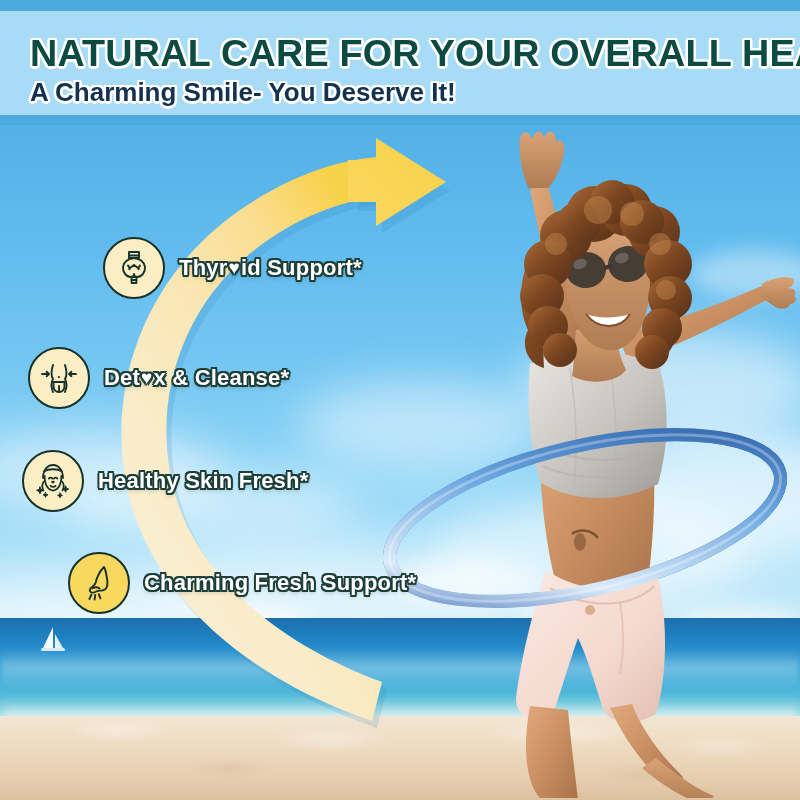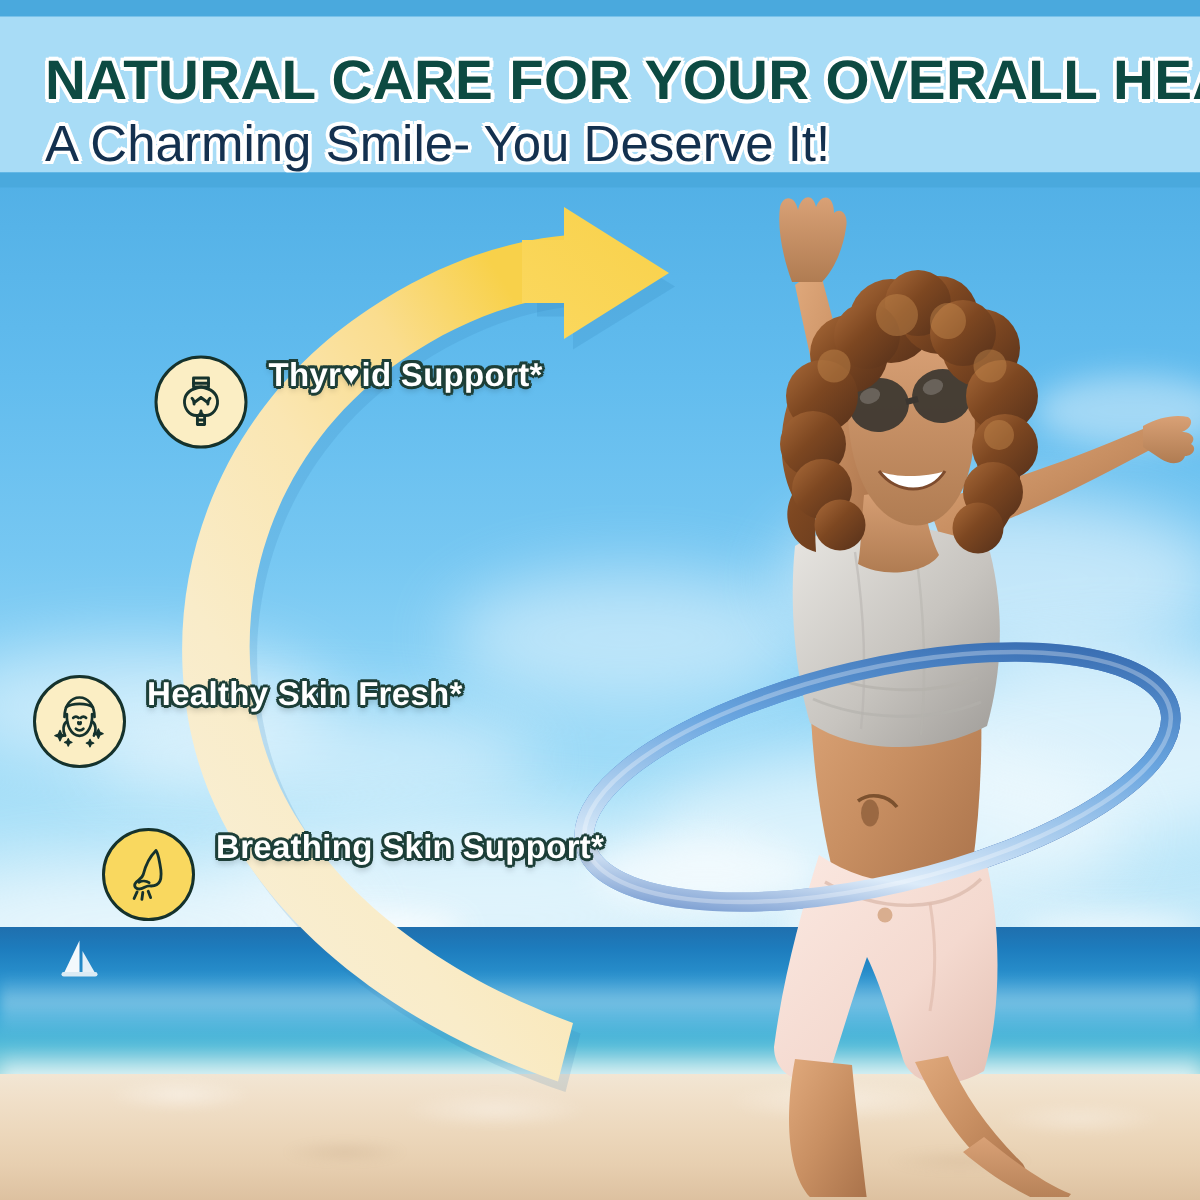--- a/index.html
+++ b/index.html
@@ -85,33 +85,33 @@
     font-family:"Liberation Sans", sans-serif;
     transform:scaleX(1.02);transform-origin:left center;
     -webkit-text-stroke:0px;
     text-shadow:
       -2px -2px 0 #fff, 2px -2px 0 #fff, -2px 2px 0 #fff, 2px 2px 0 #fff,
       -2.5px 0 0 #fff, 2.5px 0 0 #fff, 0 -2.5px 0 #fff, 0 2.5px 0 #fff;
     white-space:nowrap;
   }
   .headline2{
     position:absolute;left:30px;top:66px;width:760px;
-    font-size:34px;font-weight:normal;
+    font-size:26px;font-weight:bold;
     color:#14314f;
     text-shadow:
       -2px -2px 0 #fff, 2px -2px 0 #fff, -2px 2px 0 #fff, 2px 2px 0 #fff,
       -2.5px 0 0 #fff, 2.5px 0 0 #fff, 0 -2.5px 0 #fff, 0 2.5px 0 #fff;
     white-space:nowrap;
   }
 
   
   .arc-wrap{position:absolute;left:0;top:120px;width:800px;height:620px;}
 
   
-  .feature{position:absolute;display:flex;}
+  .feature{position:absolute;display:flex;align-items:center;}
   .badge{
     width:62px;height:62px;border-radius:50%;
     border:2.5px solid #15322c;
     display:flex;align-items:center;justify-content:center;
     box-sizing:border-box;flex:0 0 auto;
   }
   .badge.pale{background:#fbeec4;}
   .badge.gold{background:#f9d85f;}
   .flabel{
     margin-left:14px;
@@ -357,20 +357,38 @@
           <path d="M17.6 29 h4.8 v6 h-4.8 z"></path>
           <path d="M17.6 32 h4.8"></path>
         </g>
       </svg>
     </div>
     <div class="flabel">
       <span>Thyr</span><span class="hrt">♥</span><span>id Support*</span>
     </div>
   </div>
 
+  <div class="feature" style="left:28px;top:347px;">
+    <div class="badge pale">
+      <svg width="42" height="42" viewBox="0 0 42 42">
+        <g fill="none" stroke="#15322c" stroke-width="1.9" stroke-linecap="round" stroke-linejoin="round">
+          <path d="M15 8 C13.4 13 12.6 18 15 22 C12.6 26 13.4 31 15 35"></path>
+          <path d="M27 8 C28.6 13 29.4 18 27 22 C29.4 26 28.6 31 27 35"></path>
+          <circle cx="21" cy="20" r="1.1" fill="#15322c" stroke="none"></circle>
+          <path d="M15.5 25 h11 v4 c0 3.4 -2.2 6 -5.5 6 c-3.3 0 -5.5 -2.6 -5.5 -6 z"></path>
+          <path d="M21 29 v6"></path>
+          <path d="M4 17 h7 M11 17 l-2.4 -2.2 M11 17 l-2.4 2.2"></path>
+          <path d="M38 17 h-7 M31 17 l2.4 -2.2 M31 17 l2.4 2.2"></path>
+        </g>
+      </svg>
+    </div>
+    <div class="flabel">
+      <span>Det</span><span class="hrt">♥</span><span>x &amp; Cleanse*</span>
+    </div>
+  </div>
 
   <div class="feature" style="left:22px;top:450px;">
     <div class="badge pale">
       <svg width="44" height="44" viewBox="0 0 44 44">
         <g fill="none" stroke="#15322c" stroke-width="1.8" stroke-linecap="round" stroke-linejoin="round">
           <path d="M12 19 C12 11 16.4 6 22 6 C27.6 6 32 11 32 19"></path>
           <path d="M13 12.5 C17 9.5 27 9.5 31 12.5"></path>
           <path d="M13.6 17 C13.2 24 16 31 22 31.6 C28 31 30.8 24 30.4 17"></path>
           <path d="M17.8 19.6 C18.8 18.4 20.4 18.4 21.4 19.6"></path>
           <path d="M22.8 19.6 C23.8 18.4 25.4 18.4 26.4 19.6"></path>
@@ -398,17 +416,17 @@
                    C18 30.2 19.4 28.4 21.6 28.6 C24.8 28.9 27.4 28 28.6 25.4 C30 22.4 29.4 18 28.6 14
                    C28 10.8 27.6 7.4 26 5 Z"></path>
           <path d="M14.6 26.2 C16.6 25 19.6 25.2 21.4 26.4"></path>
           <path d="M13.4 32.6 L11.4 37"></path>
           <path d="M17.2 33 L16.6 37.6"></path>
           <path d="M20.8 32.2 L22.4 36.4"></path>
         </g>
       </svg>
     </div>
     <div class="flabel">
-      <span>Breathing Skin Support*</span>
+      <span>Charming Fresh Support*</span>
     </div>
   </div>
 
 </div>
 
 </body></html>

